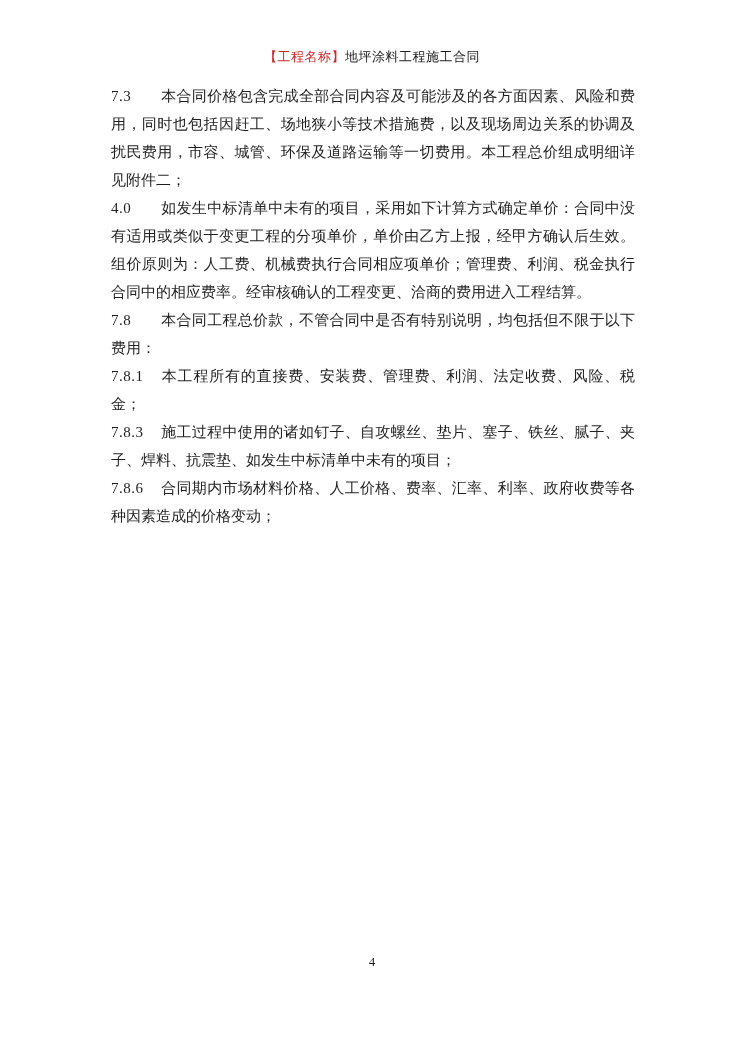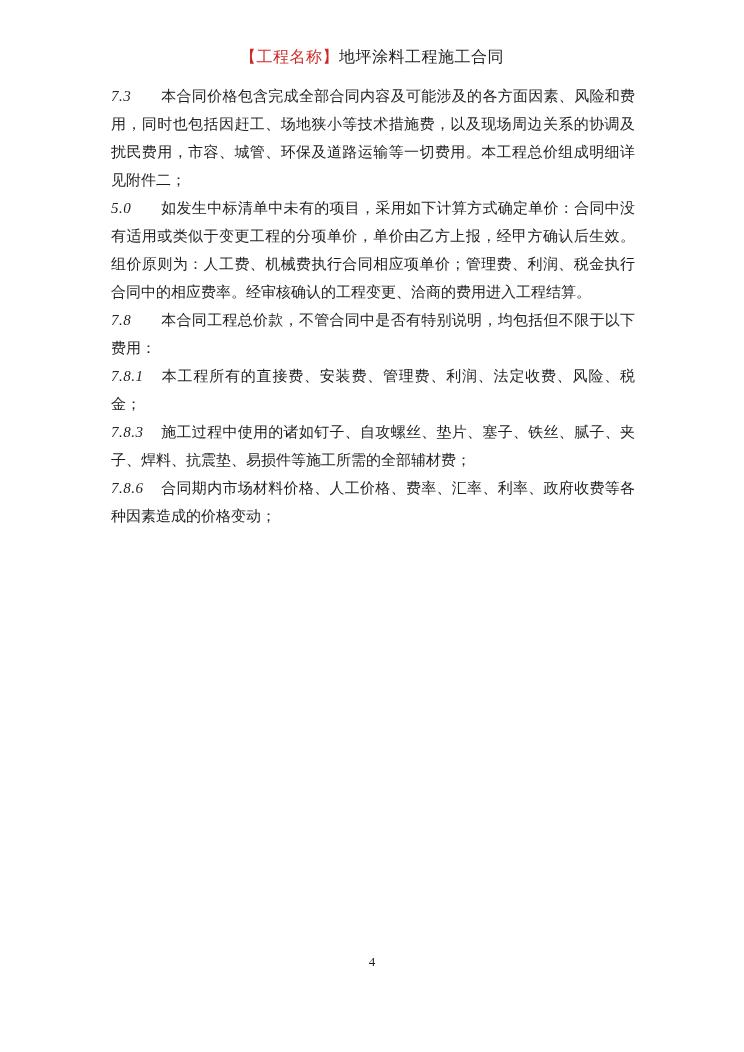--- a/index.html
+++ b/index.html
@@ -15,21 +15,21 @@
     overflow: hidden;
     font-family: "Liberation Serif", "DejaVu Serif", serif;
     color: #1f1f1f;
   }
   .doc-header {
     position: absolute;
     top: 48px;
     left: 0;
     width: 744px;
     text-align: center;
-    font-size: 16px;
+    font-size: 13px;
     line-height: 18px;
     letter-spacing: 0.5px;
     white-space: nowrap;
   }
   .doc-header .label-red {
     color: #cc2a2a;
   }
   .doc-header .title-black {
     color: #1f1f1f;
   }
@@ -45,21 +45,20 @@
   }
   .para {
     margin: 0;
     padding: 0;
     overflow-wrap: anywhere;
   }
   .para .clause-num {
     display: inline-block;
     min-width: 50px;
     letter-spacing: 0.5px;
-    font-style: italic;
   }
   .doc-footer {
     position: absolute;
     top: 953px;
     left: 0;
     width: 744px;
     text-align: center;
     font-size: 13px;
     line-height: 18px;
   }
@@ -69,24 +68,24 @@
 
 <div class="page">
 
   <div class="doc-header">
     <span class="label-red">【工程名称】</span><span class="title-black">地坪涂料工程施工合同</span>
   </div>
 
   <div class="doc-body" id="doc-body">
 
   <p class="para"><span class="clause-num">7.3</span><span class="clause-text">本合同价格包含完成全部合同内容及可能涉及的各方面因素、风险和费用，同时也包括因赶工、场地狭小等技术措施费，以及现场周边关系的协调及扰民费用，市容、城管、环保及道路运输等一切费用。本工程总价组成明细详见附件二；</span></p>
-      <p class="para"><span class="clause-num">5.0</span><span class="clause-text">如发生中标清单中未有的项目，采用如下计算方式确定单价：合同中没有适用或类似于变更工程的分项单价，单价由乙方上报，经甲方确认后生效。组价原则为：人工费、机械费执行合同相应项单价；管理费、利润、税金执行合同中的相应费率。经审核确认的工程变更、洽商的费用进入工程结算。</span></p>
+      <p class="para"><span class="clause-num">4.0</span><span class="clause-text">如发生中标清单中未有的项目，采用如下计算方式确定单价：合同中没有适用或类似于变更工程的分项单价，单价由乙方上报，经甲方确认后生效。组价原则为：人工费、机械费执行合同相应项单价；管理费、利润、税金执行合同中的相应费率。经审核确认的工程变更、洽商的费用进入工程结算。</span></p>
       <p class="para"><span class="clause-num">7.8</span><span class="clause-text">本合同工程总价款，不管合同中是否有特别说明，均包括但不限于以下费用：</span></p>
       <p class="para"><span class="clause-num">7.8.1</span><span class="clause-text">本工程所有的直接费、安装费、管理费、利润、法定收费、风险、税金；</span></p>
-      <p class="para"><span class="clause-num">7.8.3</span><span class="clause-text">施工过程中使用的诸如钉子、自攻螺丝、垫片、塞子、铁丝、腻子、夹子、焊料、抗震垫、易损件等施工所需的全部辅材费；</span></p>
+      <p class="para"><span class="clause-num">7.8.3</span><span class="clause-text">施工过程中使用的诸如钉子、自攻螺丝、垫片、塞子、铁丝、腻子、夹子、焊料、抗震垫、如发生中标清单中未有的项目；</span></p>
       <p class="para"><span class="clause-num">7.8.6</span><span class="clause-text">合同期内市场材料价格、人工价格、费率、汇率、利率、政府收费等各种因素造成的价格变动；</span></p>
     </div>
 
   <div class="doc-footer">
     <span>4</span>
   </div>
 
 </div>
 
 </body></html>

